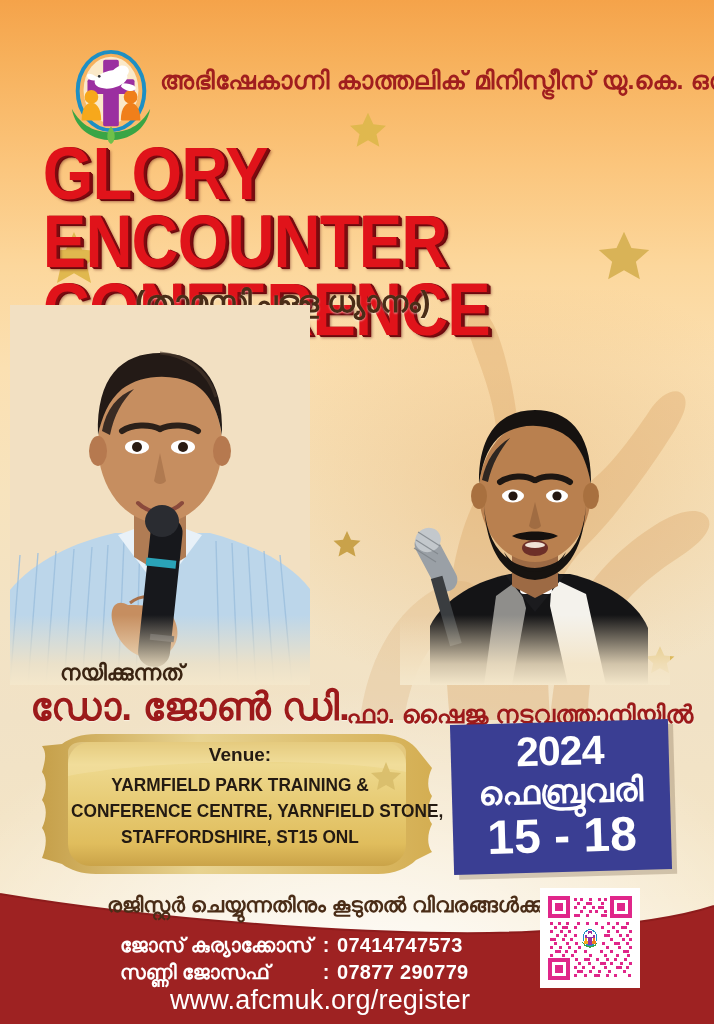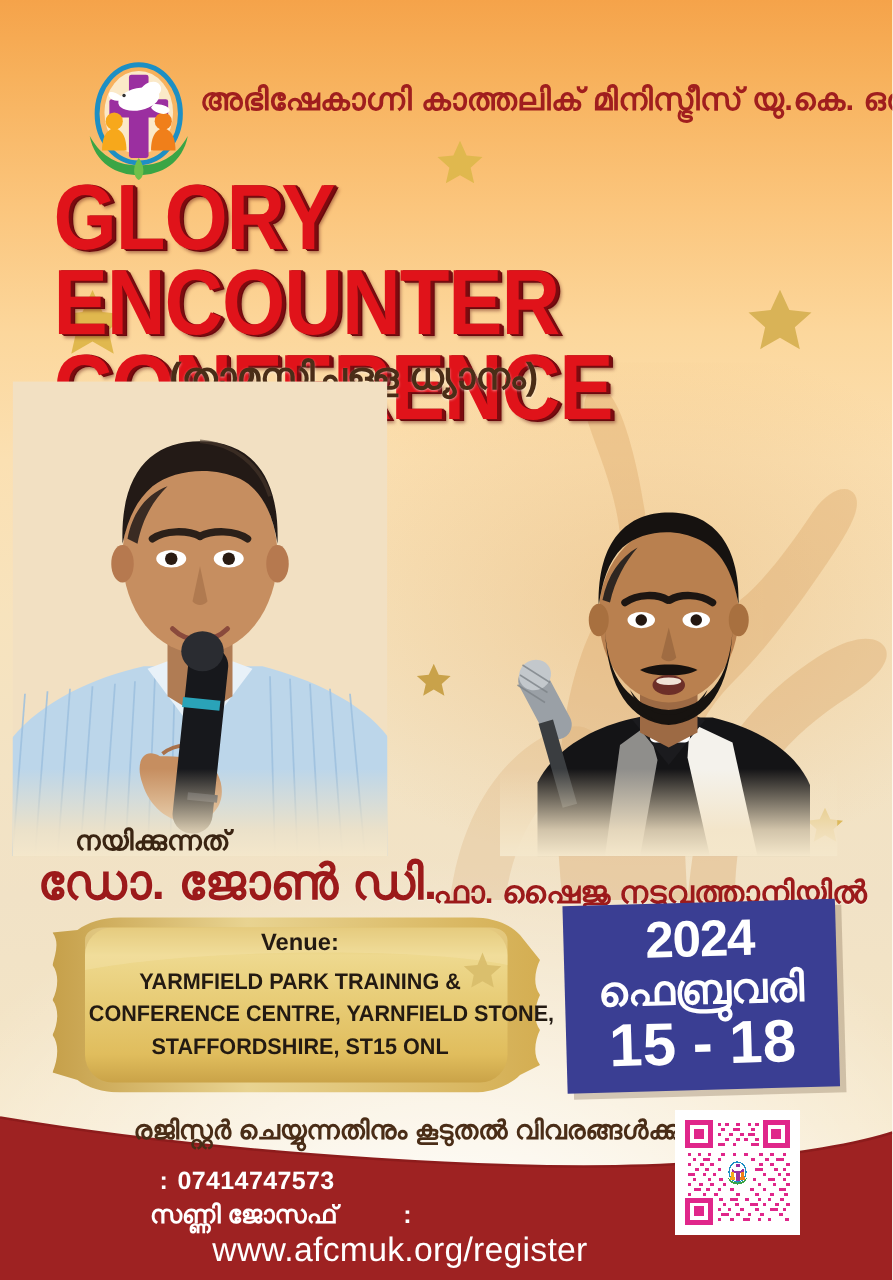--- a/index.html
+++ b/index.html
@@ -412,26 +412,28 @@
     <svg viewBox="0 0 714 144" preserveAspectRatio="none">
       <path d="M0 14 C180 44 430 60 560 50 C640 44 690 34 714 26 L714 144 L0 144 Z" fill="#9e2222"></path>
       <path d="M0 14 C180 44 430 60 560 50 C640 44 690 34 714 26" fill="none" stroke="#8d1c1c" stroke-width="2"></path>
     </svg>
   </div>
 
   <div class="register-line">രജിസ്റ്റർ ചെയ്യുന്നതിനും കൂടുതൽ വിവരങ്ങൾക്കും</div>
 
   <div class="contacts">
     <div class="c-row">
+      <span class="c-name">ജോസ് കുര്യാക്കോസ്</span>
       <span class="c-colon">:</span>
       <span class="c-num">07414747573</span>
     </div>
     <div class="c-row">
       <span class="c-name">സണ്ണി ജോസഫ്</span>
       <span class="c-colon">:</span>
+      <span class="c-num">07877 290779</span>
     </div>
   </div>
 
   <div class="website">www.afcmuk.org/register</div>
 
   <div class="qr">
     <svg viewBox="0 0 92 92" shape-rendering="crispEdges">
       <rect width="92" height="92" fill="#ffffff"></rect>
       <g fill="#e0268a">
 

